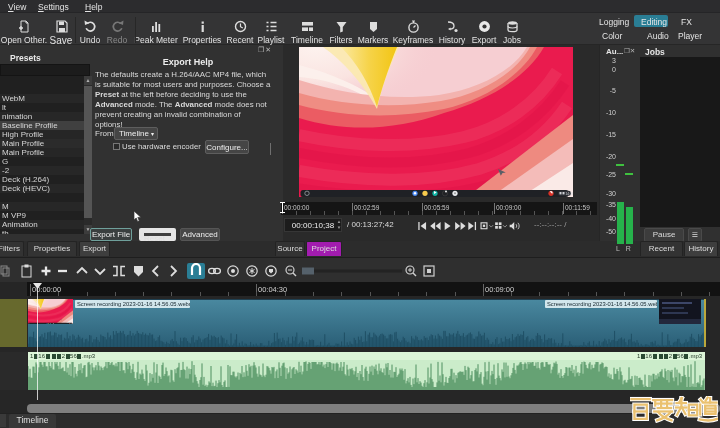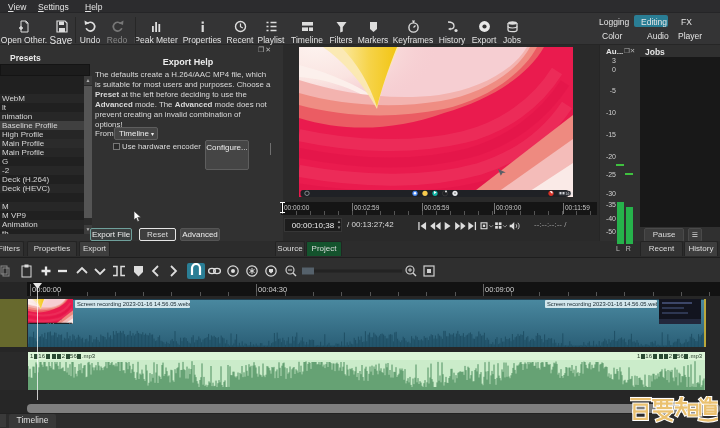--- a/index.html
+++ b/index.html
@@ -121,23 +121,23 @@
 <div style="position:absolute;left:84px;top:76px;width:8px;height:158px;background:#2a2a2a"></div>
 <div style="position:absolute;left:84px;top:76px;width:8px;height:9px;background:#3c3c3c;font-size:5px;color:#b0b0b0;text-align:center;line-height:9px">▲</div>
 <div style="position:absolute;left:84px;top:225px;width:8px;height:9px;background:#3c3c3c;font-size:5px;color:#b0b0b0;text-align:center;line-height:9px">▼</div>
 <div style="position:absolute;left:84px;top:86px;width:8px;height:132px;background:#555"></div>
 <div style="position:absolute;left:93px;top:57px;width:190px;height:10px;font-size:9px;font-weight:bold;color:#eee;text-align:center">Export Help</div>
 <div style="position:absolute;left:95px;top:70px;width:186px;height:62px;font-size:7.9px;line-height:10px;color:#dadada;white-space:nowrap">The defaults create a H.264/AAC MP4 file, which<br>is suitable for most users and purposes. Choose a<br><b>Preset</b> at the left before deciding to use the<br><b>Advanced</b> mode. The <b>Advanced</b> mode does not<br>prevent creating an invalid combination of<br>options!</div>
 <div style="position:absolute;left:95px;top:129px;width:24px;height:10px;font-size:8px;color:#ddd">From</div>
 <div style="position:absolute;left:114px;top:127px;width:44px;height:13px;background:#454545;border:1px solid #5e5e5e;border-radius:2px;font-size:8px;color:#eee;line-height:12px;padding-left:4px">Timeline <span style="float:right;margin-right:3px;font-size:6px">▾</span></div>
 <div style="position:absolute;left:113px;top:143px;width:7px;height:7px;background:#2a2a2a;border:1px solid #777"></div>
 <div style="position:absolute;left:122px;top:142px;width:110px;height:10px;font-size:7.8px;color:#ddd">Use hardware encoder</div>
-<div style="position:absolute;left:205px;top:140px;width:44px;height:30px;background:#454545;border:1px solid #5e5e5e;border-radius:2px;font-size:8px;color:#eee;text-align:center;line-height:13px">Configure...</div>
+<div style="position:absolute;left:205px;top:140px;width:44px;height:14px;background:#454545;border:1px solid #5e5e5e;border-radius:2px;font-size:8px;color:#eee;text-align:center;line-height:13px">Configure...</div>
 <div style="position:absolute;left:90px;top:228px;width:42px;height:13px;background:#3a3f3f;border:1px solid #6fa09b;border-radius:2px;font-size:8px;color:#eee;text-align:center;line-height:12px">Export File</div>
-<div style="position:absolute;left:139px;top:228px;width:37px;height:13px;background:#3e3e3e;border:1px solid #e5e5e5;border-radius:2px;font-size:8px;color:#ddd;text-align:center;line-height:12px">Reset</div>
+<div style="position:absolute;left:139px;top:228px;width:37px;height:13px;background:#3e3e3e;border:5px solid #e5e5e5;border-radius:2px;font-size:8px;color:#ddd;line-height:12px">Reset</div>
 <div style="position:absolute;left:180px;top:228px;width:40px;height:13px;background:#474747;border:1px solid #555;border-radius:2px;font-size:8px;color:#eee;text-align:center;line-height:12px">Advanced</div>
 <div style="position:absolute;left:270px;top:143px;width:1px;height:12px;background:#6f6f6f"></div>
 <svg style="position:absolute;left:133px;top:210px;" width="9" height="13" viewBox="0 0 9 13">
     <path d="M1 1v9l2.2-2 1.4 3.6 1.7-.8-1.5-3.4H8z" fill="#fff" stroke="#333" stroke-width="0.7"></path>
   </svg>
 <div style="position:absolute;left:283px;top:45px;width:317px;height:196px;background:#2a2a2a"></div>
 <div style="position:absolute;left:299px;top:47px;width:274px;height:150px;">
     <svg width="274" height="150" viewBox="0 0 274 150" preserveAspectRatio="none" style="display:block">
 <defs>
 <linearGradient id="yelm" x1="0" y1="0" x2="1" y2="0">
@@ -270,21 +270,21 @@
 <div style="position:absolute;left:617px;top:202px;width:7px;height:42px;background:#26b24b;z-index:3"></div>
 <div style="position:absolute;left:626px;top:207px;width:7px;height:37px;background:#26b24b;z-index:3"></div>
 <div style="position:absolute;left:616px;top:245px;width:20px;height:8px;font-size:7px;color:#bbb;z-index:3">L&nbsp;&nbsp;&nbsp;R</div>
 <div style="position:absolute;left:644px;top:228px;width:40px;height:14px;background:#3c3c3c;border:1px solid #4a4a4a;border-radius:2px;font-size:8px;color:#ddd;text-align:center;line-height:12px">Pause</div>
 <div style="position:absolute;left:688px;top:228px;width:14px;height:14px;background:#3c3c3c;border:1px solid #4a4a4a;border-radius:2px;font-size:7px;color:#ddd;text-align:center;line-height:12px">☰</div>
 <div style="position:absolute;left:0px;top:241px;width:720px;height:16px;background:#2c2c2c"></div>
 <div style="position:absolute;left:-6px;top:241px;width:30px;height:15px;background:#333333;border:1px solid #232323;border-bottom:none;border-radius:2px 2px 0 0;font-size:8px;color:#ddd;text-align:center;line-height:14px;white-space:nowrap">Filters</div>
 <div style="position:absolute;left:27px;top:241px;width:50px;height:15px;background:#333333;border:1px solid #232323;border-bottom:none;border-radius:2px 2px 0 0;font-size:8px;color:#ddd;text-align:center;line-height:14px;white-space:nowrap">Properties</div>
 <div style="position:absolute;left:79px;top:241px;width:31px;height:15px;background:#3e3e3e;border:1px solid #232323;border-bottom:none;border-radius:2px 2px 0 0;font-size:8px;color:#ddd;text-align:center;line-height:14px;white-space:nowrap">Export</div>
 <div style="position:absolute;left:275px;top:241px;width:30px;height:15px;background:#333333;border:1px solid #232323;border-bottom:none;border-radius:2px 2px 0 0;font-size:8px;color:#ddd;text-align:center;line-height:14px;white-space:nowrap">Source</div>
-<div style="position:absolute;left:306px;top:241px;width:36px;height:15px;background:#14532d;border:1px solid #232323;border-bottom:none;border-radius:2px 2px 0 0;font-size:8px;color:#ddd;text-align:center;line-height:14px;white-space:nowrap">Project</div>
+<div style="position:absolute;left:306px;top:241px;width:36px;height:15px;background:#a21caf;border:1px solid #232323;border-bottom:none;border-radius:2px 2px 0 0;font-size:8px;color:#ddd;text-align:center;line-height:14px;white-space:nowrap">Project</div>
 <div style="position:absolute;left:640px;top:241px;width:43px;height:15px;background:#333333;border:1px solid #232323;border-bottom:none;border-radius:2px 2px 0 0;font-size:8px;color:#ddd;text-align:center;line-height:14px;white-space:nowrap">Recent</div>
 <div style="position:absolute;left:684px;top:241px;width:34px;height:15px;background:#3e3e3e;border:1px solid #232323;border-bottom:none;border-radius:2px 2px 0 0;font-size:8px;color:#ddd;text-align:center;line-height:14px;white-space:nowrap">History</div>
 <div style="position:absolute;left:0px;top:257px;width:720px;height:25px;background:#2f2f2f;border-top:1px solid #1e1e1e"></div>
 <svg style="position:absolute;left:0px;top:263px;" width="440" height="16" viewBox="0 0 440 16">
     <g stroke="#8a8a8a" fill="none">
       <rect x="1" y="3" width="6" height="8"></rect>
       <rect x="3" y="5" width="6" height="8"></rect>
     </g>
     <rect x="22" y="3" width="9" height="11" fill="none" stroke="#ddd"></rect>
     <rect x="24.5" y="1.5" width="4" height="3" fill="#ddd"></rect>

